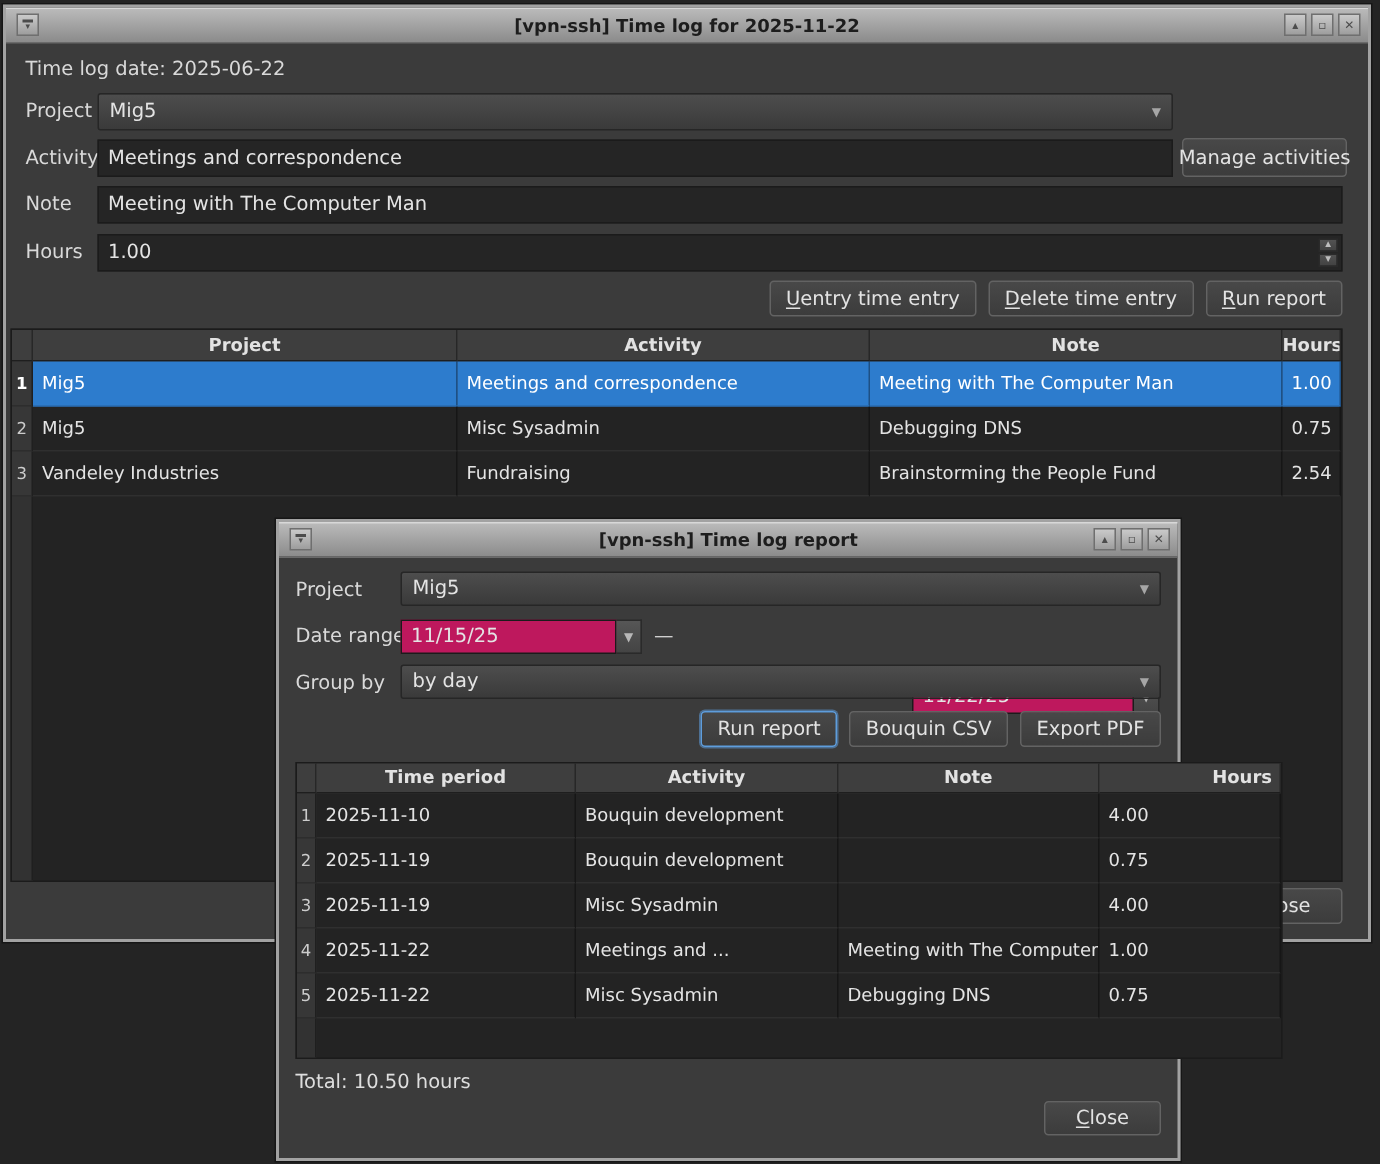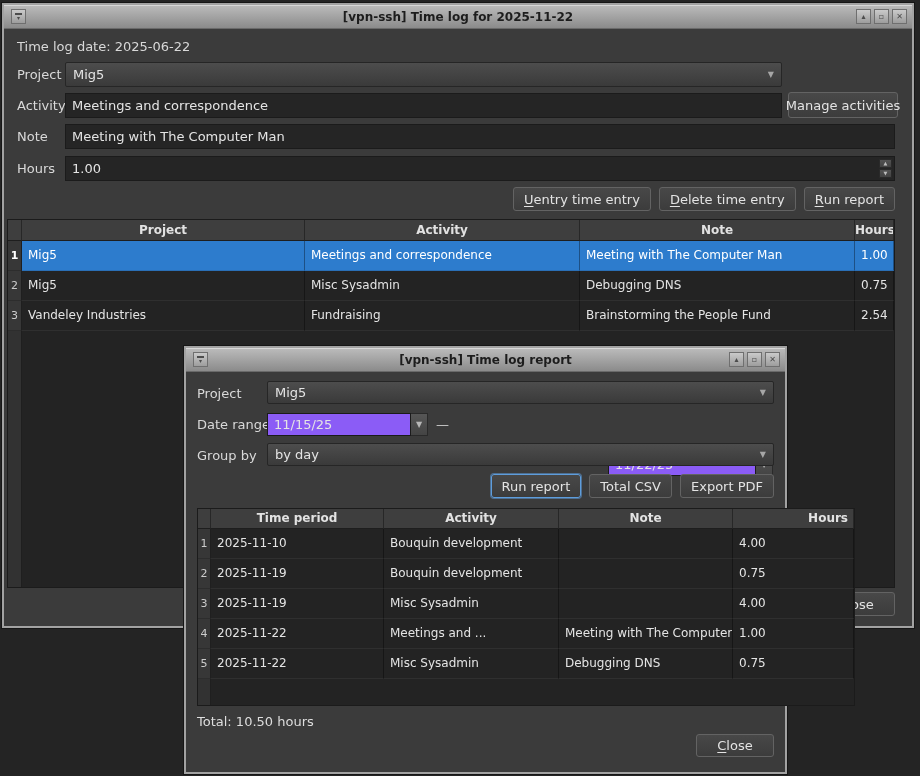--- a/index.html
+++ b/index.html
@@ -35,21 +35,21 @@
   .btn.focus { border-color:#5e9ddc; box-shadow:0 0 0 1px rgba(94,157,220,.55); }
   .u { text-decoration:underline; text-underline-offset:2px; }
 
   .btn-row { position:absolute; display:flex; gap:8px; }
 
   .spin-wrap { position:absolute; right:3px; top:3px; bottom:3px; width:13px; display:flex; flex-direction:column; gap:1px; }
   .spin { flex:1; background:linear-gradient(#525252,#424242); border:1px solid #2a2a2a; color:#bdbdbd;
           font-size:5px; display:flex; align-items:center; justify-content:center; line-height:1; }
 
   .date-group { position:absolute; height:23px; display:flex; }
-  .date-entry { height:23px; background:#8b5cf6; border:1px solid #1b1b1b; color:#e4e4e4; font-size:13px;
+  .date-entry { height:23px; background:#be185d; border:1px solid #1b1b1b; color:#e4e4e4; font-size:13px;
                 display:flex; align-items:center; padding:0 6px; }
   .date-btn { width:17px; height:23px; background:linear-gradient(#565656,#444444); border:1px solid #2a2a2a;
               border-left:none; color:#b8b8b8; font-size:8px; display:flex; align-items:center; justify-content:center; }
 
   .tbl { position:absolute; background:#232323; border:1px solid #1b1b1b; display:flex; flex-direction:column; }
   .tbl-grid { display:grid; }
   .h-cell { background:#3e3e3e; color:#e2e2e2; font-weight:bold; font-size:12px; text-align:center;
             border-right:1px solid #272727; border-bottom:1px solid #1e1e1e; overflow:hidden; white-space:nowrap; }
   .h-cell.right { text-align:right; padding-right:5px; }
   .num-cell { background:#373737; color:#cccccc; font-size:11px; text-align:center;
@@ -211,21 +211,21 @@
     <div class="combo" style="left:81px; top:71px; width:507px; height:23px;">
       <span>by day</span>
       <span class="combo-arrow">▼</span>
     </div>
 
     <div class="btn-row" style="top:102px; right:11px;">
       <button class="btn focus">
           <span>Run report</span>
         </button>
       <button class="btn">
-          <span>Total CSV</span>
+          <span>Bouquin CSV</span>
         </button>
       <button class="btn">
           <span>Export PDF</span>
         </button>
     </div>
 
     <div class="tbl" style="left:11px; top:136px; width:658px; height:198px;">
       <div class="tbl-grid" id="report-table-grid" style="grid-template-columns:13px 173px 175px 174px 1fr; grid-template-rows:20px; grid-auto-rows:30px;">
           <div class="h-cell"></div>
           <div class="h-cell" style="line-height: 19px;">Time period</div>

